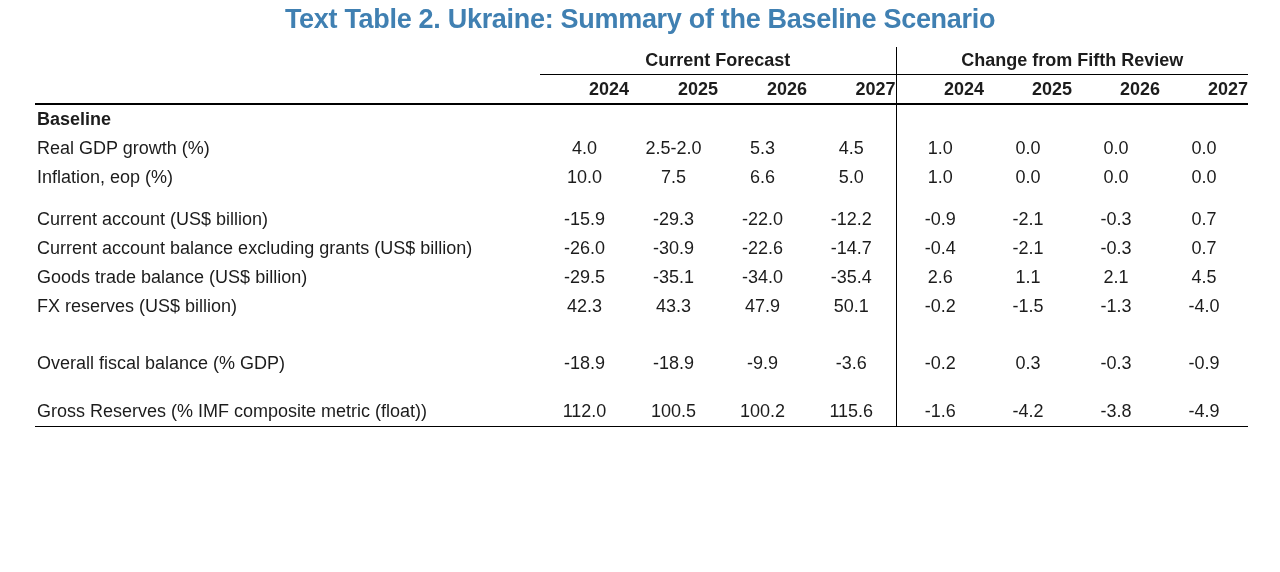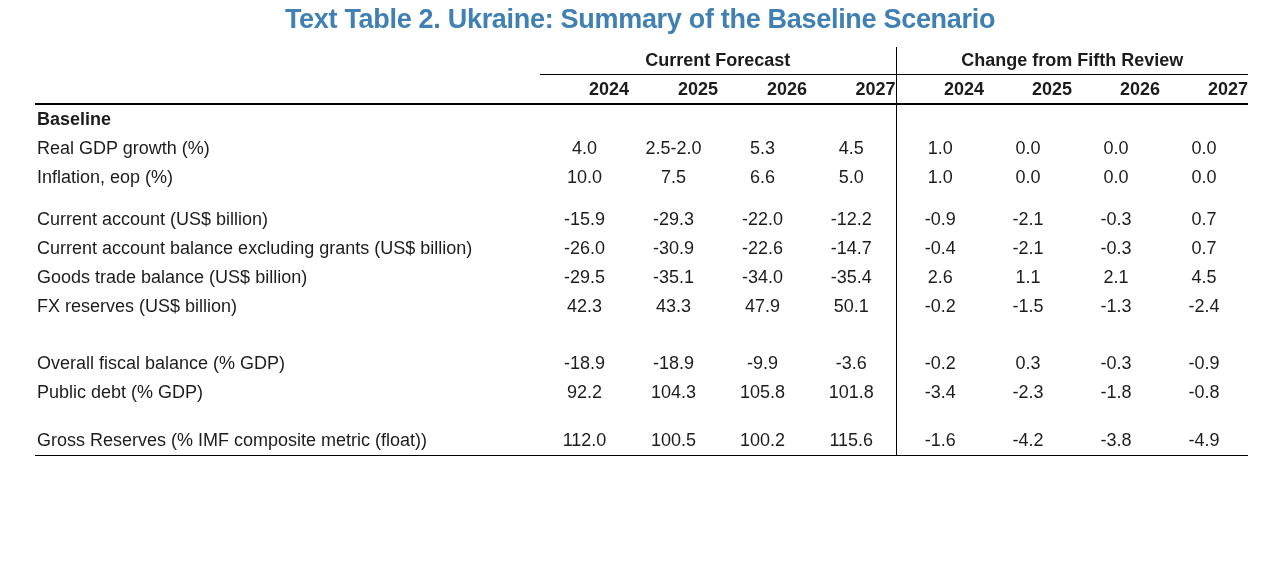--- a/index.html
+++ b/index.html
@@ -170,48 +170,37 @@
         </tr>
         <tr>
           <td class="label">FX reserves (US$ billion)</td>
           <td class="num">42.3</td>
           <td class="num">43.3</td>
           <td class="num">47.9</td>
           <td class="num divider">50.1</td>
           <td class="num">-0.2</td>
           <td class="num">-1.5</td>
           <td class="num">-1.3</td>
-          <td class="num">-2.4</td>
+          <td class="num">-4.0</td>
         </tr>
         <tr class="gap-large">
           <td class="divider" colspan="5"></td>
           <td colspan="4"></td>
         </tr>
         <tr>
           <td class="label">Overall fiscal balance (% GDP)</td>
           <td class="num">-18.9</td>
           <td class="num">-18.9</td>
           <td class="num">-9.9</td>
           <td class="num divider">-3.6</td>
           <td class="num">-0.2</td>
           <td class="num">0.3</td>
           <td class="num">-0.3</td>
           <td class="num">-0.9</td>
         </tr>
-        <tr>
-          <td class="label">Public debt (% GDP)</td>
-          <td class="num">92.2</td>
-          <td class="num">104.3</td>
-          <td class="num">105.8</td>
-          <td class="num divider">101.8</td>
-          <td class="num">-3.4</td>
-          <td class="num">-2.3</td>
-          <td class="num">-1.8</td>
-          <td class="num">-0.8</td>
-        </tr>
         <tr class="gap-medium">
           <td class="divider" colspan="5"></td>
           <td colspan="4"></td>
         </tr>
         <tr>
           <td class="label">Gross Reserves (% IMF composite metric (float))</td>
           <td class="num">112.0</td>
           <td class="num">100.5</td>
           <td class="num">100.2</td>
           <td class="num divider">115.6</td>

